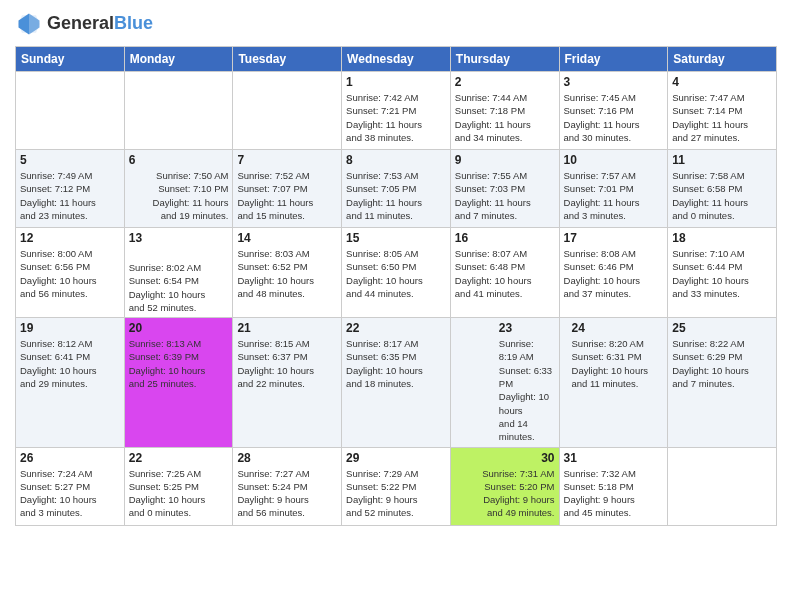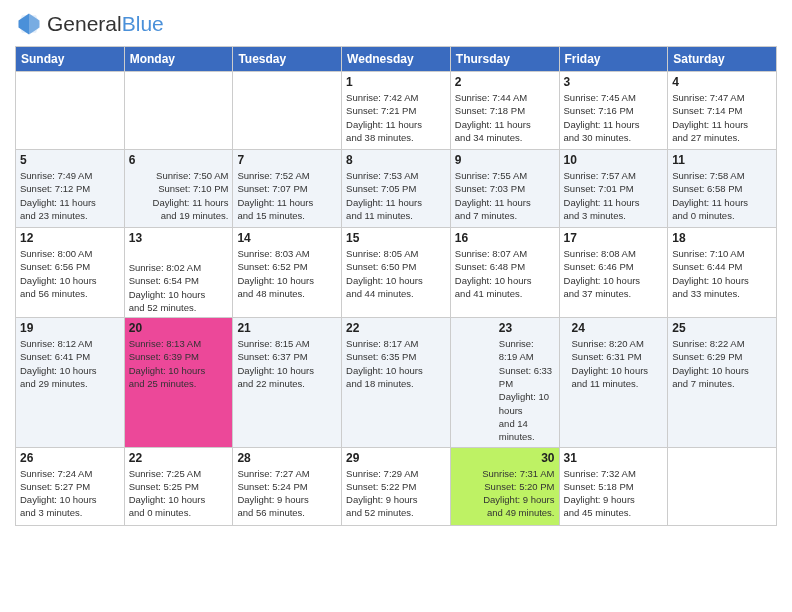--- a/index.html
+++ b/index.html
@@ -92,21 +92,21 @@
 
 <div class="page">
   <div class="header">
     <div class="logo">
       <svg class="logo-icon" viewBox="0 0 32 32" xmlns="http://www.w3.org/2000/svg">
         <polygon points="8,6 24,6 28,16 24,26 8,26 4,16" fill="#4a90d9" opacity="0.15"></polygon>
         <polygon points="16,4 28,12 28,20 16,28" fill="#4a90d9" opacity="0.7"></polygon>
         <polygon points="4,12 16,4 16,28 4,20" fill="#4a90d9"></polygon>
       </svg>
       <div>
-        <div style="font-size:21px;font-weight:normal;color:#333;line-height:1.1;">General<span style="color:#4a90d9;">Blue</span></div>
+        <div style="font-size:18px;font-weight:bold;color:#333;line-height:1.1;">General<span style="color:#4a90d9;">Blue</span></div>
       </div>
     </div>
     <div class="title-block">
       <div class="month-title"></div>
       <div class="subtitle"></div>
     </div>
   </div>
 
   <table class="calendar">
     <thead>
@@ -257,21 +257,21 @@
           </td>
         </tr>
         <tr>
           <td style="background: rgb(240, 244, 249);">
             <div class="day-num">19</div>
             <div class="day-info" style="white-space: pre-line;">Sunrise: 8:12 AM
 Sunset: 6:41 PM
 Daylight: 10 hours
 and 29 minutes.</div>
           </td>
-          <td style="background: #ec4899;">
+          <td style="background: #d946ef;">
             <div class="day-num">20</div>
             <div class="day-info" style="white-space: pre-line;">Sunrise: 8:13 AM
 Sunset: 6:39 PM
 Daylight: 10 hours
 and 25 minutes.</div>
           </td>
           <td style="background: rgb(240, 244, 249);">
             <div class="day-num">21</div>
             <div class="day-info" style="white-space: pre-line;">Sunrise: 8:15 AM
 Sunset: 6:37 PM

